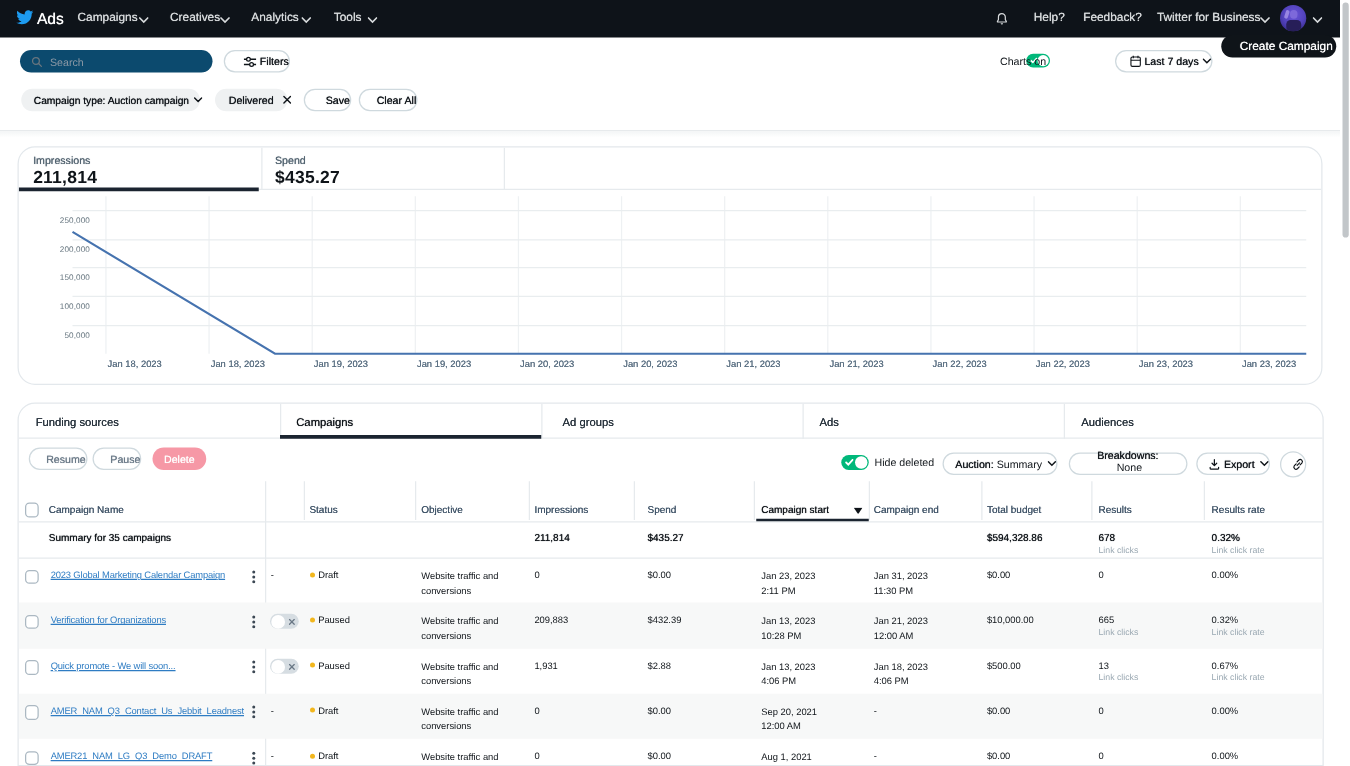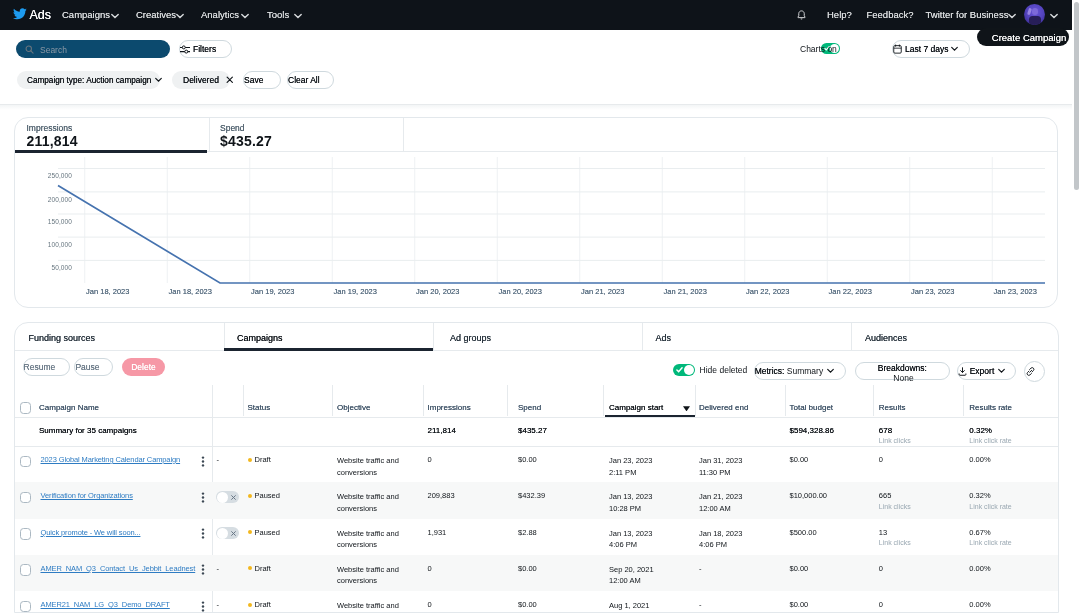--- a/index.html
+++ b/index.html
@@ -4,21 +4,21 @@
 <style>
 * { margin:0; padding:0; box-sizing:border-box; }
 html,body { width:1080px; height:613px; overflow:hidden; background:#fff;
   font-family:"Liberation Sans", sans-serif; -webkit-font-smoothing:antialiased; }
 .abs { position:absolute; }
 .sb { text-shadow:0 0 0.55px currentColor; }
 .nav { position:absolute; left:0; top:0; width:1072px; height:30px; background:#0e1319; }
 .navitem { position:absolute; top:0; height:30px; line-height:30px; color:#d8dbdd;
   font-size:9.5px; white-space:nowrap; text-shadow:0 0 0.55px currentColor; opacity:0.999; }
 .pill { position:absolute; border-radius:10px; border:1px solid #cfd9de; background:#fff;
-  font-size:8.5px; color:#0f1419; display:flex; align-items:center; justify-content:flex-start; white-space:nowrap; }
+  font-size:8.5px; color:#0f1419; display:flex; align-items:center; justify-content:flex-end; white-space:nowrap; }
 .chip { position:absolute; border-radius:10px; background:#eff1f2; font-size:8.5px;
   color:#0f1419; display:flex; align-items:center; white-space:nowrap; }
 .t { position:absolute; font-size:7.5px; color:#0f1419; white-space:nowrap; }
 .h { position:absolute; font-size:8px; color:#42566a; white-space:nowrap; text-shadow:0 0 0.5px currentColor; }
 .b { position:absolute; font-size:8px; color:#0f1419; white-space:nowrap; text-shadow:0 0 0.6px currentColor; }
 .g { position:absolute; font-size:7px; color:#9aa8b2; white-space:nowrap; }
 .lnk { position:absolute; font-size:7.5px; color:#2e7cc3; white-space:nowrap; letter-spacing:-0.12px;text-decoration:underline; }
 .cb { position:absolute; width:11.5px; height:11.5px; border:1.2px solid #abb8c2; border-radius:3.5px; background:#fff; }
 </style>
 </head>
@@ -189,21 +189,21 @@
   <div class="pill sb" style="left:59.4px;top:35px;width:39px;height:18px;color:#6b7a88;">Pause</div>
   <div class="abs sb" style="left:107px;top:35px;width:43px;height:18px;border-radius:10px;background:#f698a6;color:#fff;font-size:8.5px;display:flex;align-items:center;justify-content:center;">Delete</div>
   <div class="abs" style="left:658px;top:41px;width:22px;height:12px;border-radius:7px;background:#00b87a;">
     <svg class="abs" style="left:3px;top:3px" width="7" height="6" viewBox="0 0 8 7">
         <path d="M1 3.5l2 2 4-4.5" stroke="#fff" stroke-width="1.7" fill="none" stroke-linecap="round"></path>
       </svg>
     <div class="abs" style="left:10.5px;top:1px;width:10px;height:10px;border-radius:50%;background:#fff;"></div>
   </div>
   <div class="abs" style="left:684.6px;top:42px;font-size:8.5px;color:#0f1419;white-space:nowrap;">Hide deleted</div>
   <div class="pill" style="left:738.7px;top:39px;width:92px;height:18px;">
-    <span class="sb">Metrics:</span>&nbsp;Summary
+    <span class="sb">Auction:</span>&nbsp;Summary
     <svg width="7" height="5.5" viewBox="0 0 10 7" style="margin-left:4px">
         <path d="M1 1.5l4 4 4-4" stroke="#0f1419" stroke-width="1.7" fill="none" stroke-linecap="round"></path>
       </svg>
   </div>
   <div class="pill" style="left:839.8px;top:39px;width:95px;height:18px;flex-direction:column;">
     <span class="sb">Breakdowns:</span>&nbsp;None
     <svg width="7" height="5.5" viewBox="0 0 10 7" style="margin-left:4px">
         <path d="M1 1.5l4 4 4-4" stroke="#0f1419" stroke-width="1.7" fill="none" stroke-linecap="round"></path>
       </svg>
   </div>
@@ -232,21 +232,21 @@
   <div class="abs" style="left:679.5px;top:62px;width:1px;height:31px;background:#e6eaed;"></div>
   <div class="abs" style="left:770px;top:62px;width:1px;height:31px;background:#e6eaed;"></div>
   <div class="abs" style="left:857.7px;top:62px;width:1px;height:31px;background:#e6eaed;"></div>
   <div class="abs" style="left:948px;top:62px;width:1px;height:31px;background:#e6eaed;"></div>
   <div class="cb" style="left:4.75px;top:79px;"></div>
   <div class="h" style="left:24px;top:80px;">Campaign Name</div>
   <div class="h" style="left:232.5px;top:80px;">Status</div>
   <div class="h" style="left:322px;top:80px;">Objective</div>
   <div class="h" style="left:412.5px;top:80px;">Impressions</div>
   <div class="h" style="left:503px;top:80px;">Spend</div>
-  <div class="h" style="left:684px;top:80px;">Delivered end</div>
+  <div class="h" style="left:684px;top:80px;">Campaign end</div>
   <div class="h" style="left:774.5px;top:80px;">Total budget</div>
   <div class="h" style="left:863.8px;top:80px;">Results</div>
   <div class="h" style="left:954.3px;top:80px;">Results rate</div>
   <div class="abs b" style="left:594px;top:80px;">Campaign start</div>
   <svg class="abs" style="left:668px;top:82.5px" width="7" height="5.5" viewBox="0 0 8 6">
       <path d="M0 0h8L4 6z" fill="#0f1419"></path>
     </svg>
   <div class="abs" style="left:589.5px;top:91.5px;width:90px;height:2.5px;background:#1b2430;"></div>
   <div class="b" style="left:24px;top:103px;">Summary for 35 campaigns</div>
   <div class="b" style="left:412.5px;top:103px;">211,814</div>

